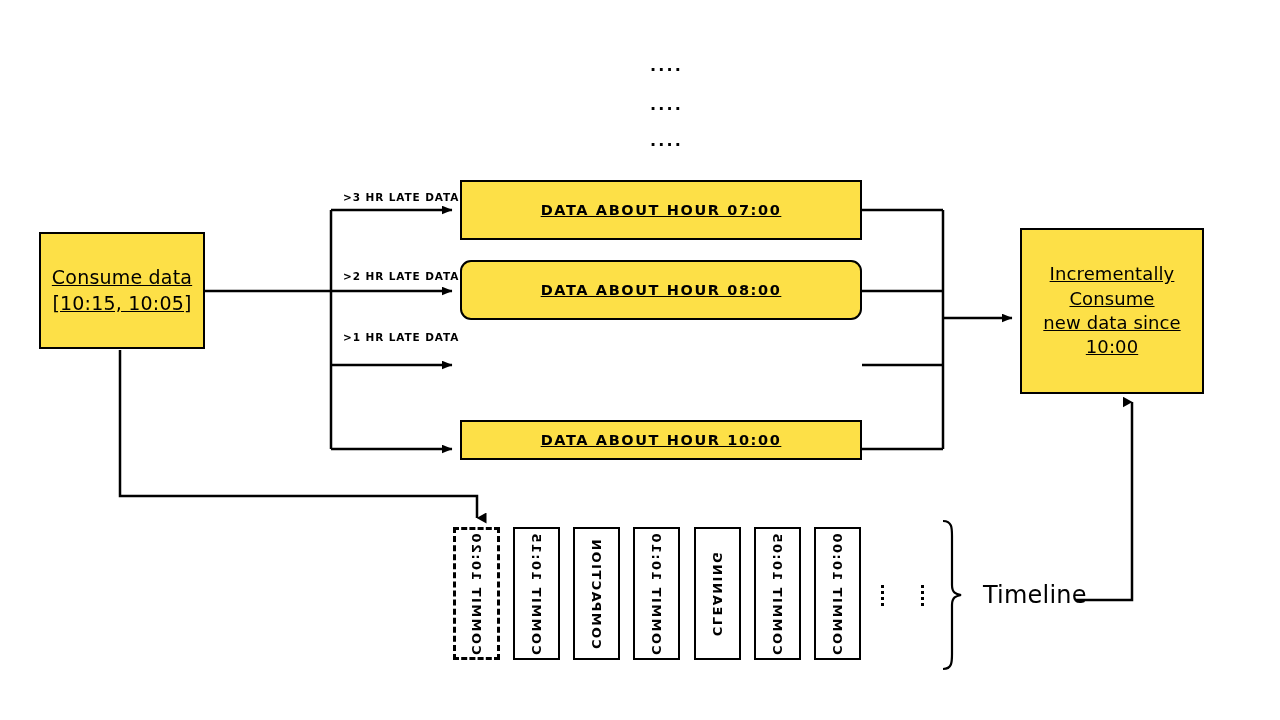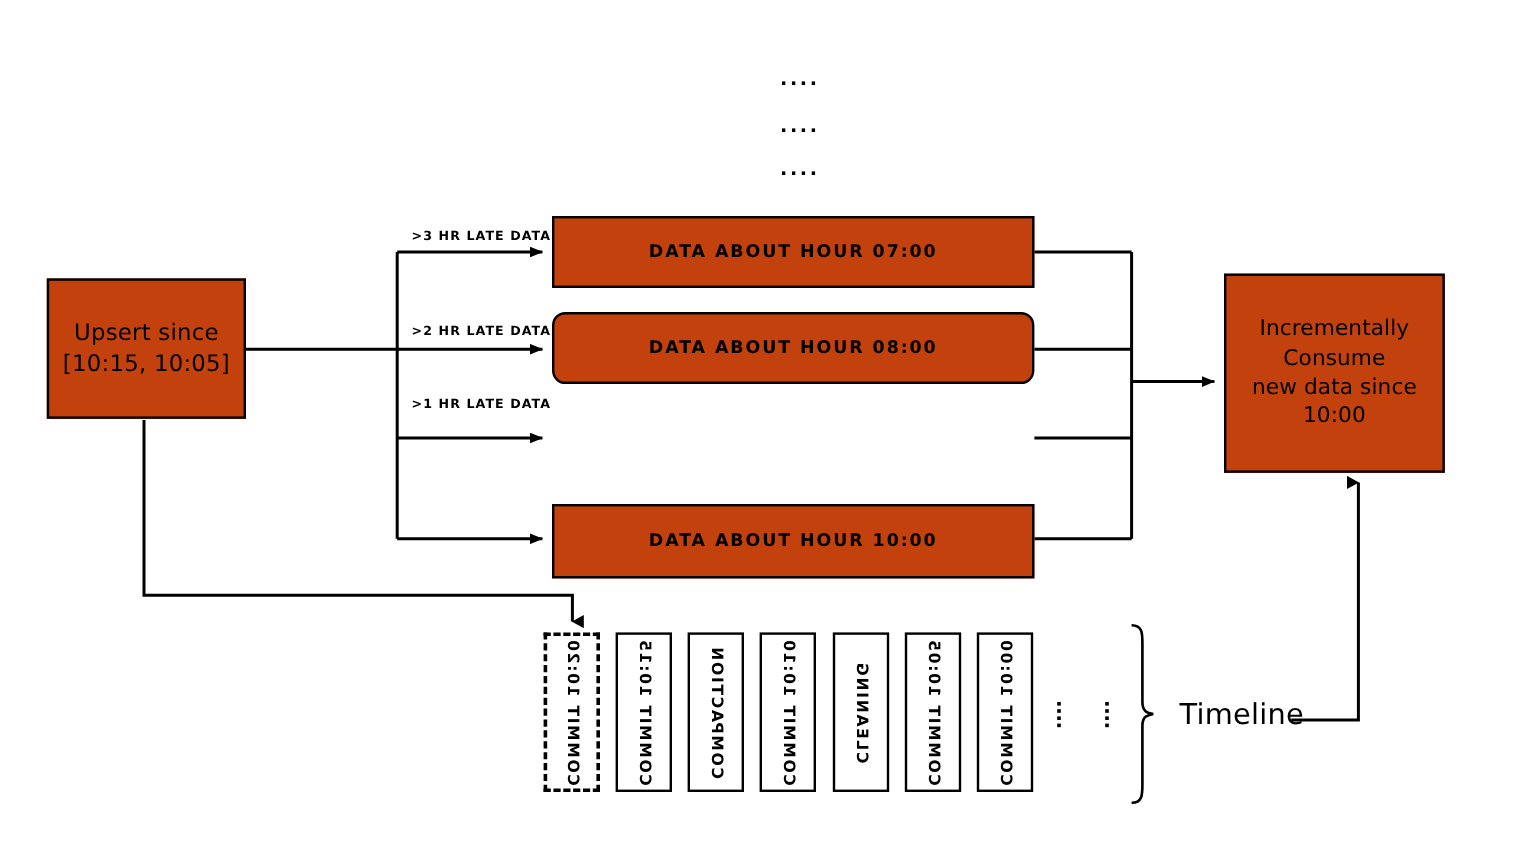--- a/index.html
+++ b/index.html
@@ -22,25 +22,26 @@
     top: 0;
     width: 1280px;
     height: 720px;
   }
 
   
   .node-box {
     position: absolute;
     box-sizing: border-box;
     border: 2.5px solid #000;
-    background: #c2410c;
+    background: #fde047;
     display: flex;
     align-items: center;
     justify-content: center;
     text-align: center;
+    text-decoration: underline;
   }
 
   
   .upsert-box {
     left: 39px;
     top: 232px;
     width: 166px;
     height: 117px;
     padding: 2px 6px;
   }
@@ -53,21 +54,21 @@
 
   
   .hour-box {
     left: 460px;
     width: 402px;
     height: 60px;
   }
   .hour-box-0 { top: 180px; }
   .hour-box-1 { top: 260px; border-radius: 11px; }
   .hour-box-2 { top: 335px; }
-  .hour-box-3 { top: 420px; height: 62px; text-align: right; }
+  .hour-box-3 { top: 420px; height: 40px; text-align: right; }
   .hour-text {
     font-size: 14.5px;
     font-weight: 700;
     letter-spacing: 1.6px;
   }
 
   
   .consume-box {
     left: 1020px;
     top: 228px;
@@ -209,21 +210,21 @@
                C952,662 952,669 943,669" stroke-width="2.2"></path>
     </g>
   </svg>
 
   <div class="ellipsis-row ellipsis-row-0">....</div>
   <div class="ellipsis-row ellipsis-row-1">....</div>
   <div class="ellipsis-row ellipsis-row-2">....</div>
 
   <div class="node-box upsert-box">
     <div class="upsert-text">
-      <div>Upsert since</div>
+      <div>Consume data</div>
       <div>[10:15, 10:05]</div>
     </div>
   </div>
 
   <div class="edge-label edge-label-0">&gt;3 HR LATE DATA</div>
   <div class="edge-label edge-label-1">&gt;2 HR LATE DATA</div>
   <div class="edge-label edge-label-2">&gt;1 HR LATE DATA</div>
 
   <div class="node-box hour-box hour-box-0">
     <span class="hour-text">DATA ABOUT HOUR 07:00</span>

